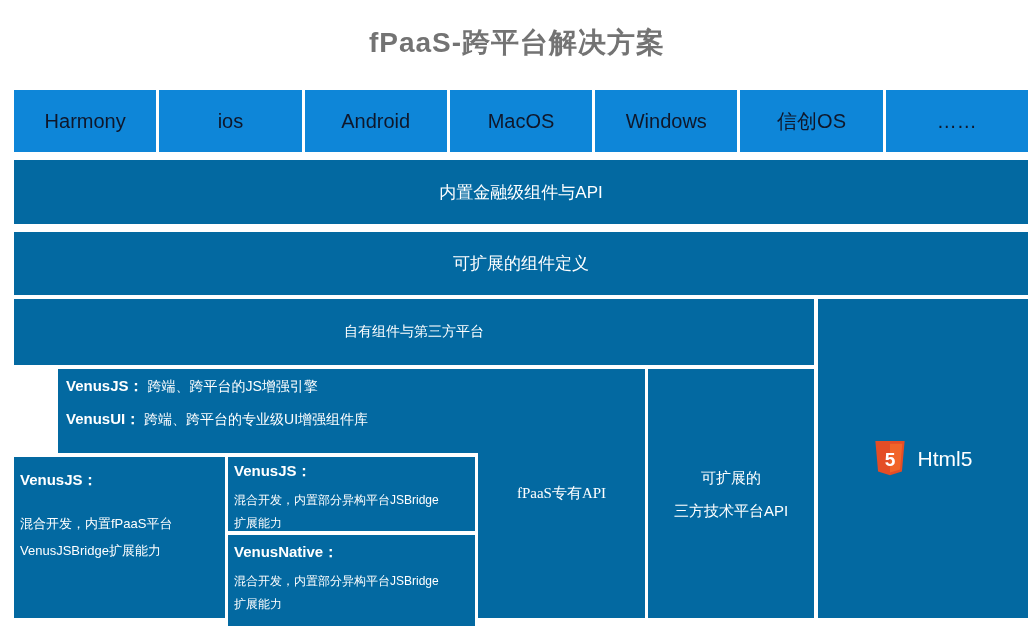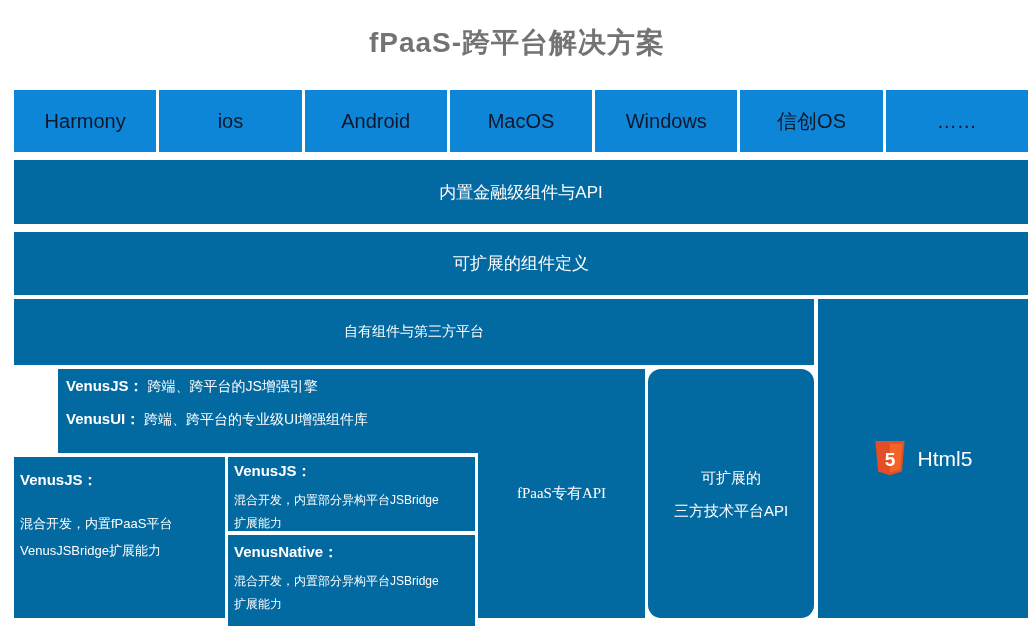--- a/index.html
+++ b/index.html
@@ -89,21 +89,20 @@
     padding: 8px 8px 0 6px;
     font-size: 12px;
   }
   .hetero-body { margin-top: 8px; line-height: 1.9; }
   
   .fpaas-api { left: 478px; top: 369px; width: 167px; height: 249px; font-size: 15px; font-family: Liberation Serif, serif; }
   .thirdparty-api {
     left: 648px; top: 369px; width: 166px; height: 249px;
     font-size: 15px; line-height: 2.2;
     flex-direction: column;
-    border-radius: 13px;
   }
   
   .html5-box {
     left: 818px; top: 299px; width: 210px; height: 319px;
     gap: 12px;
   }
   .html5-label { font-size: 21px; }
   .shield { display: block; }
 </style>
 </head>

